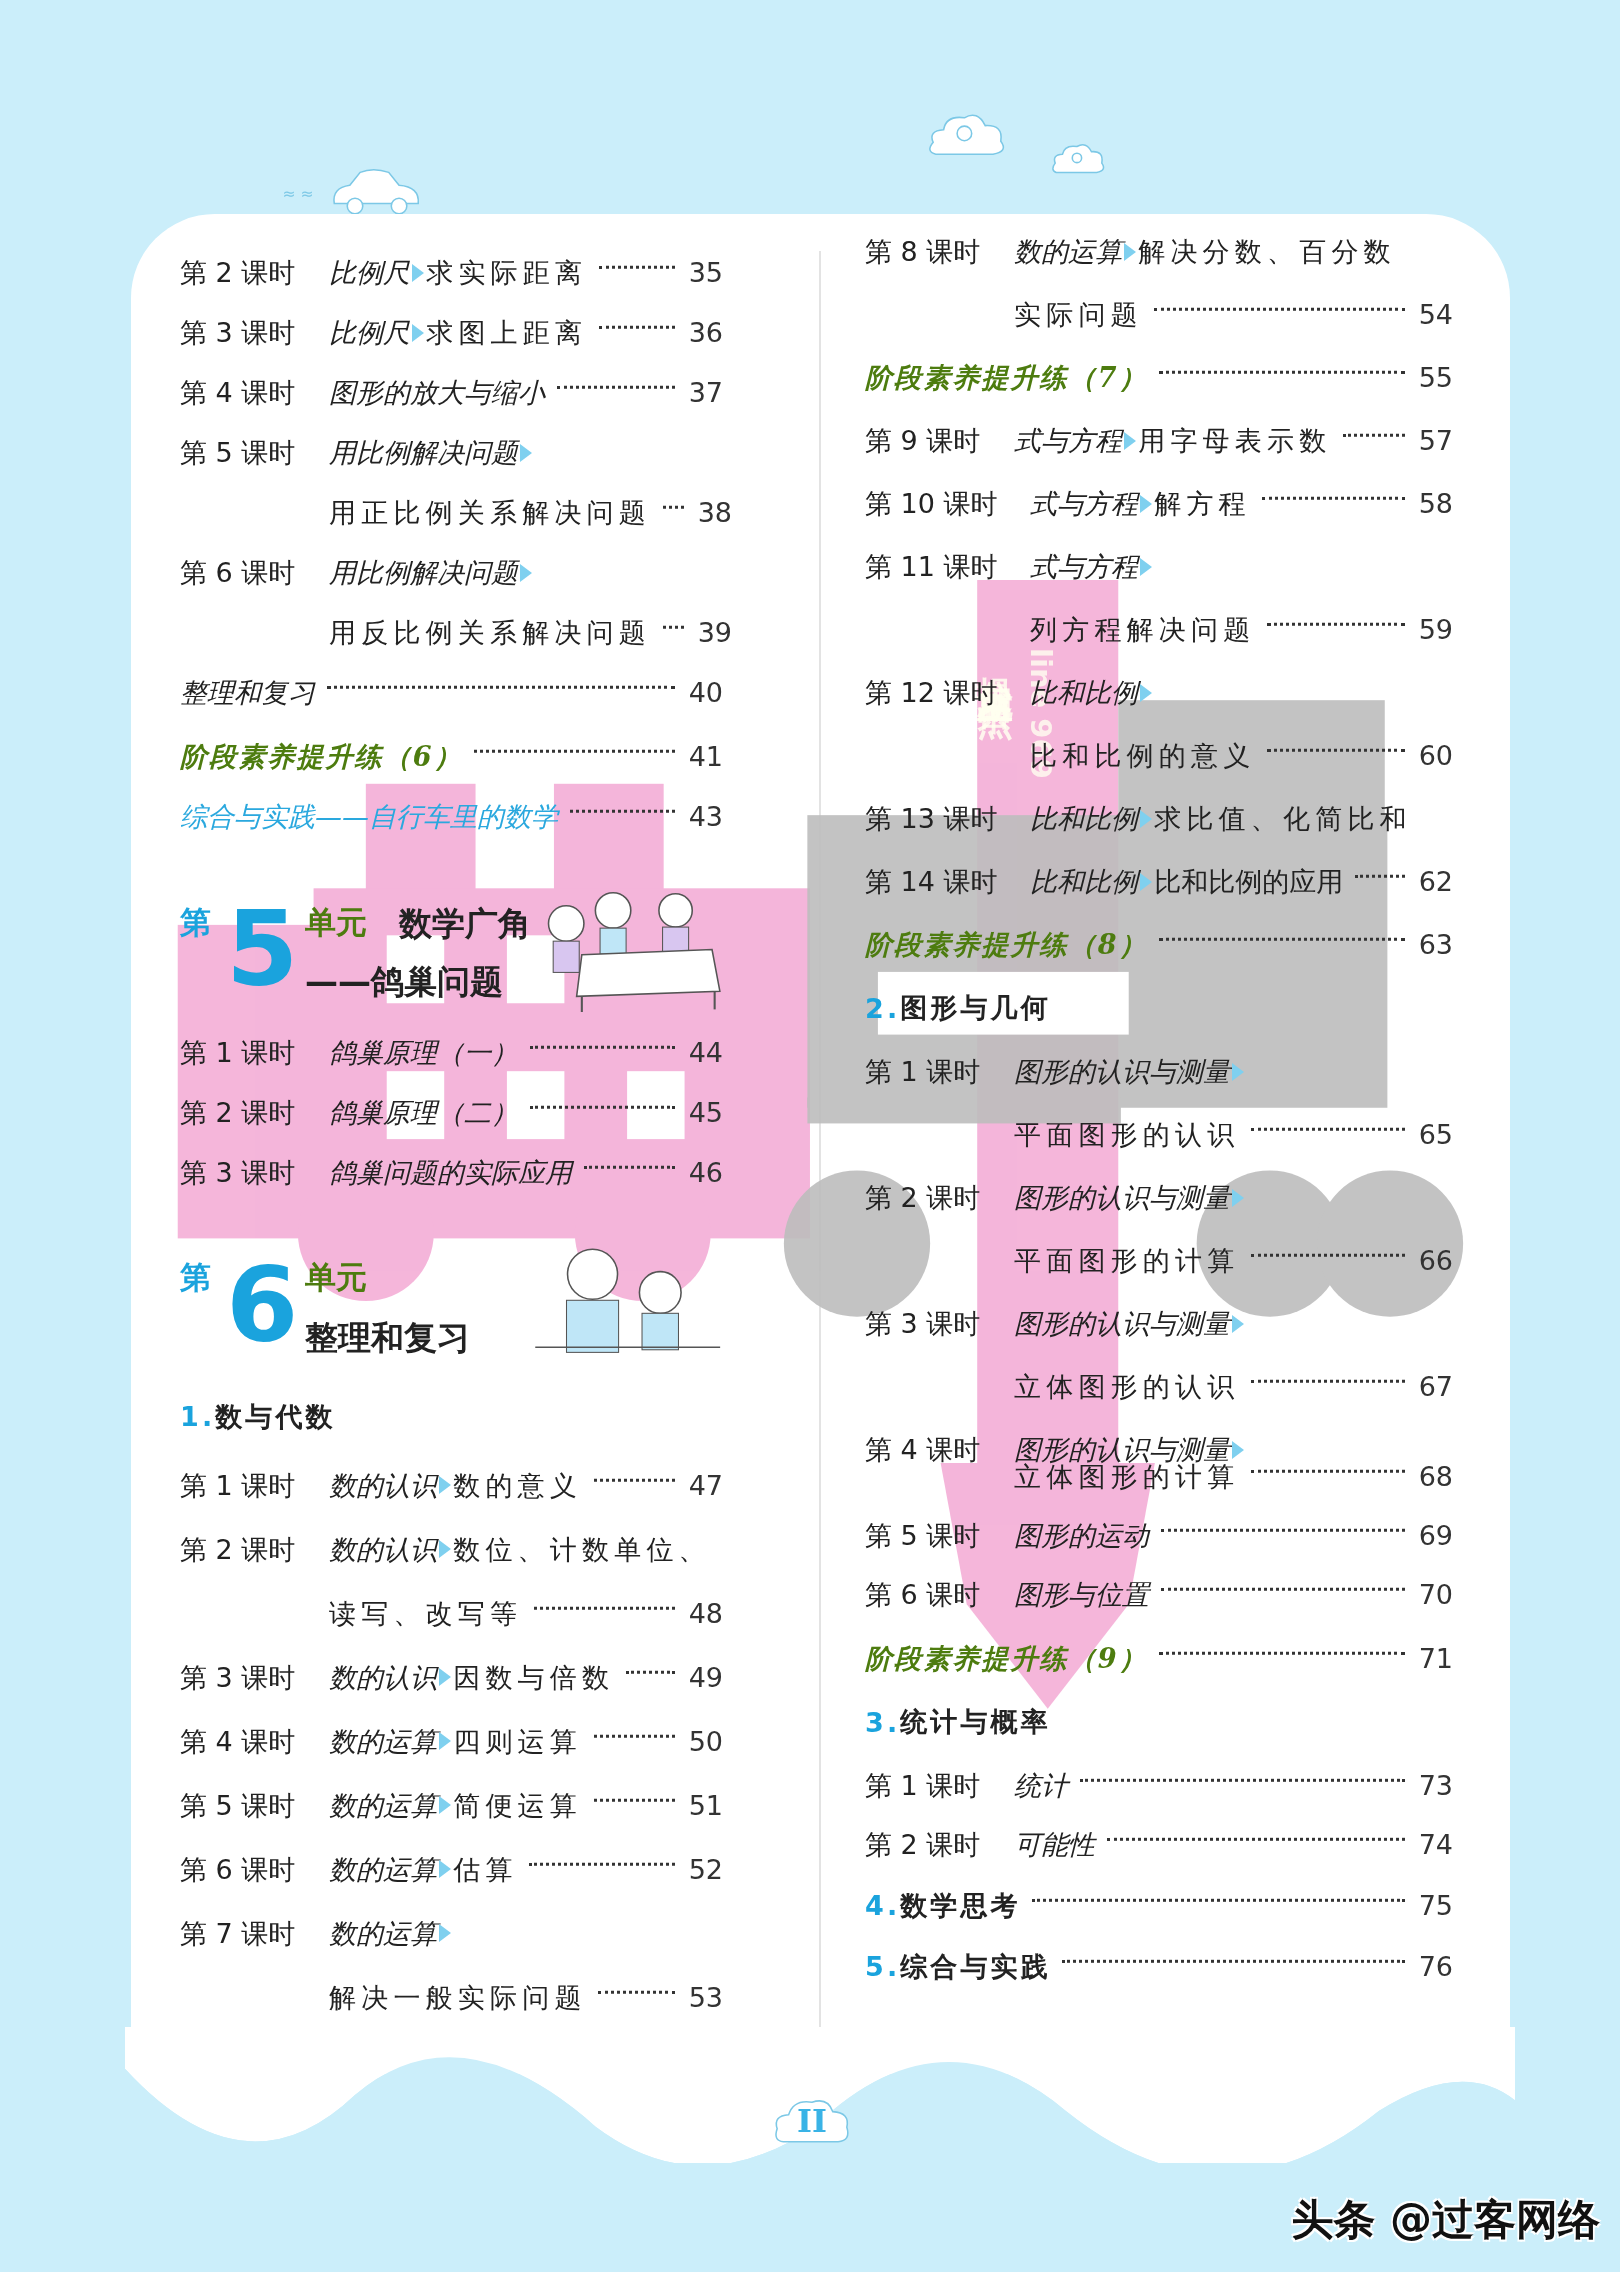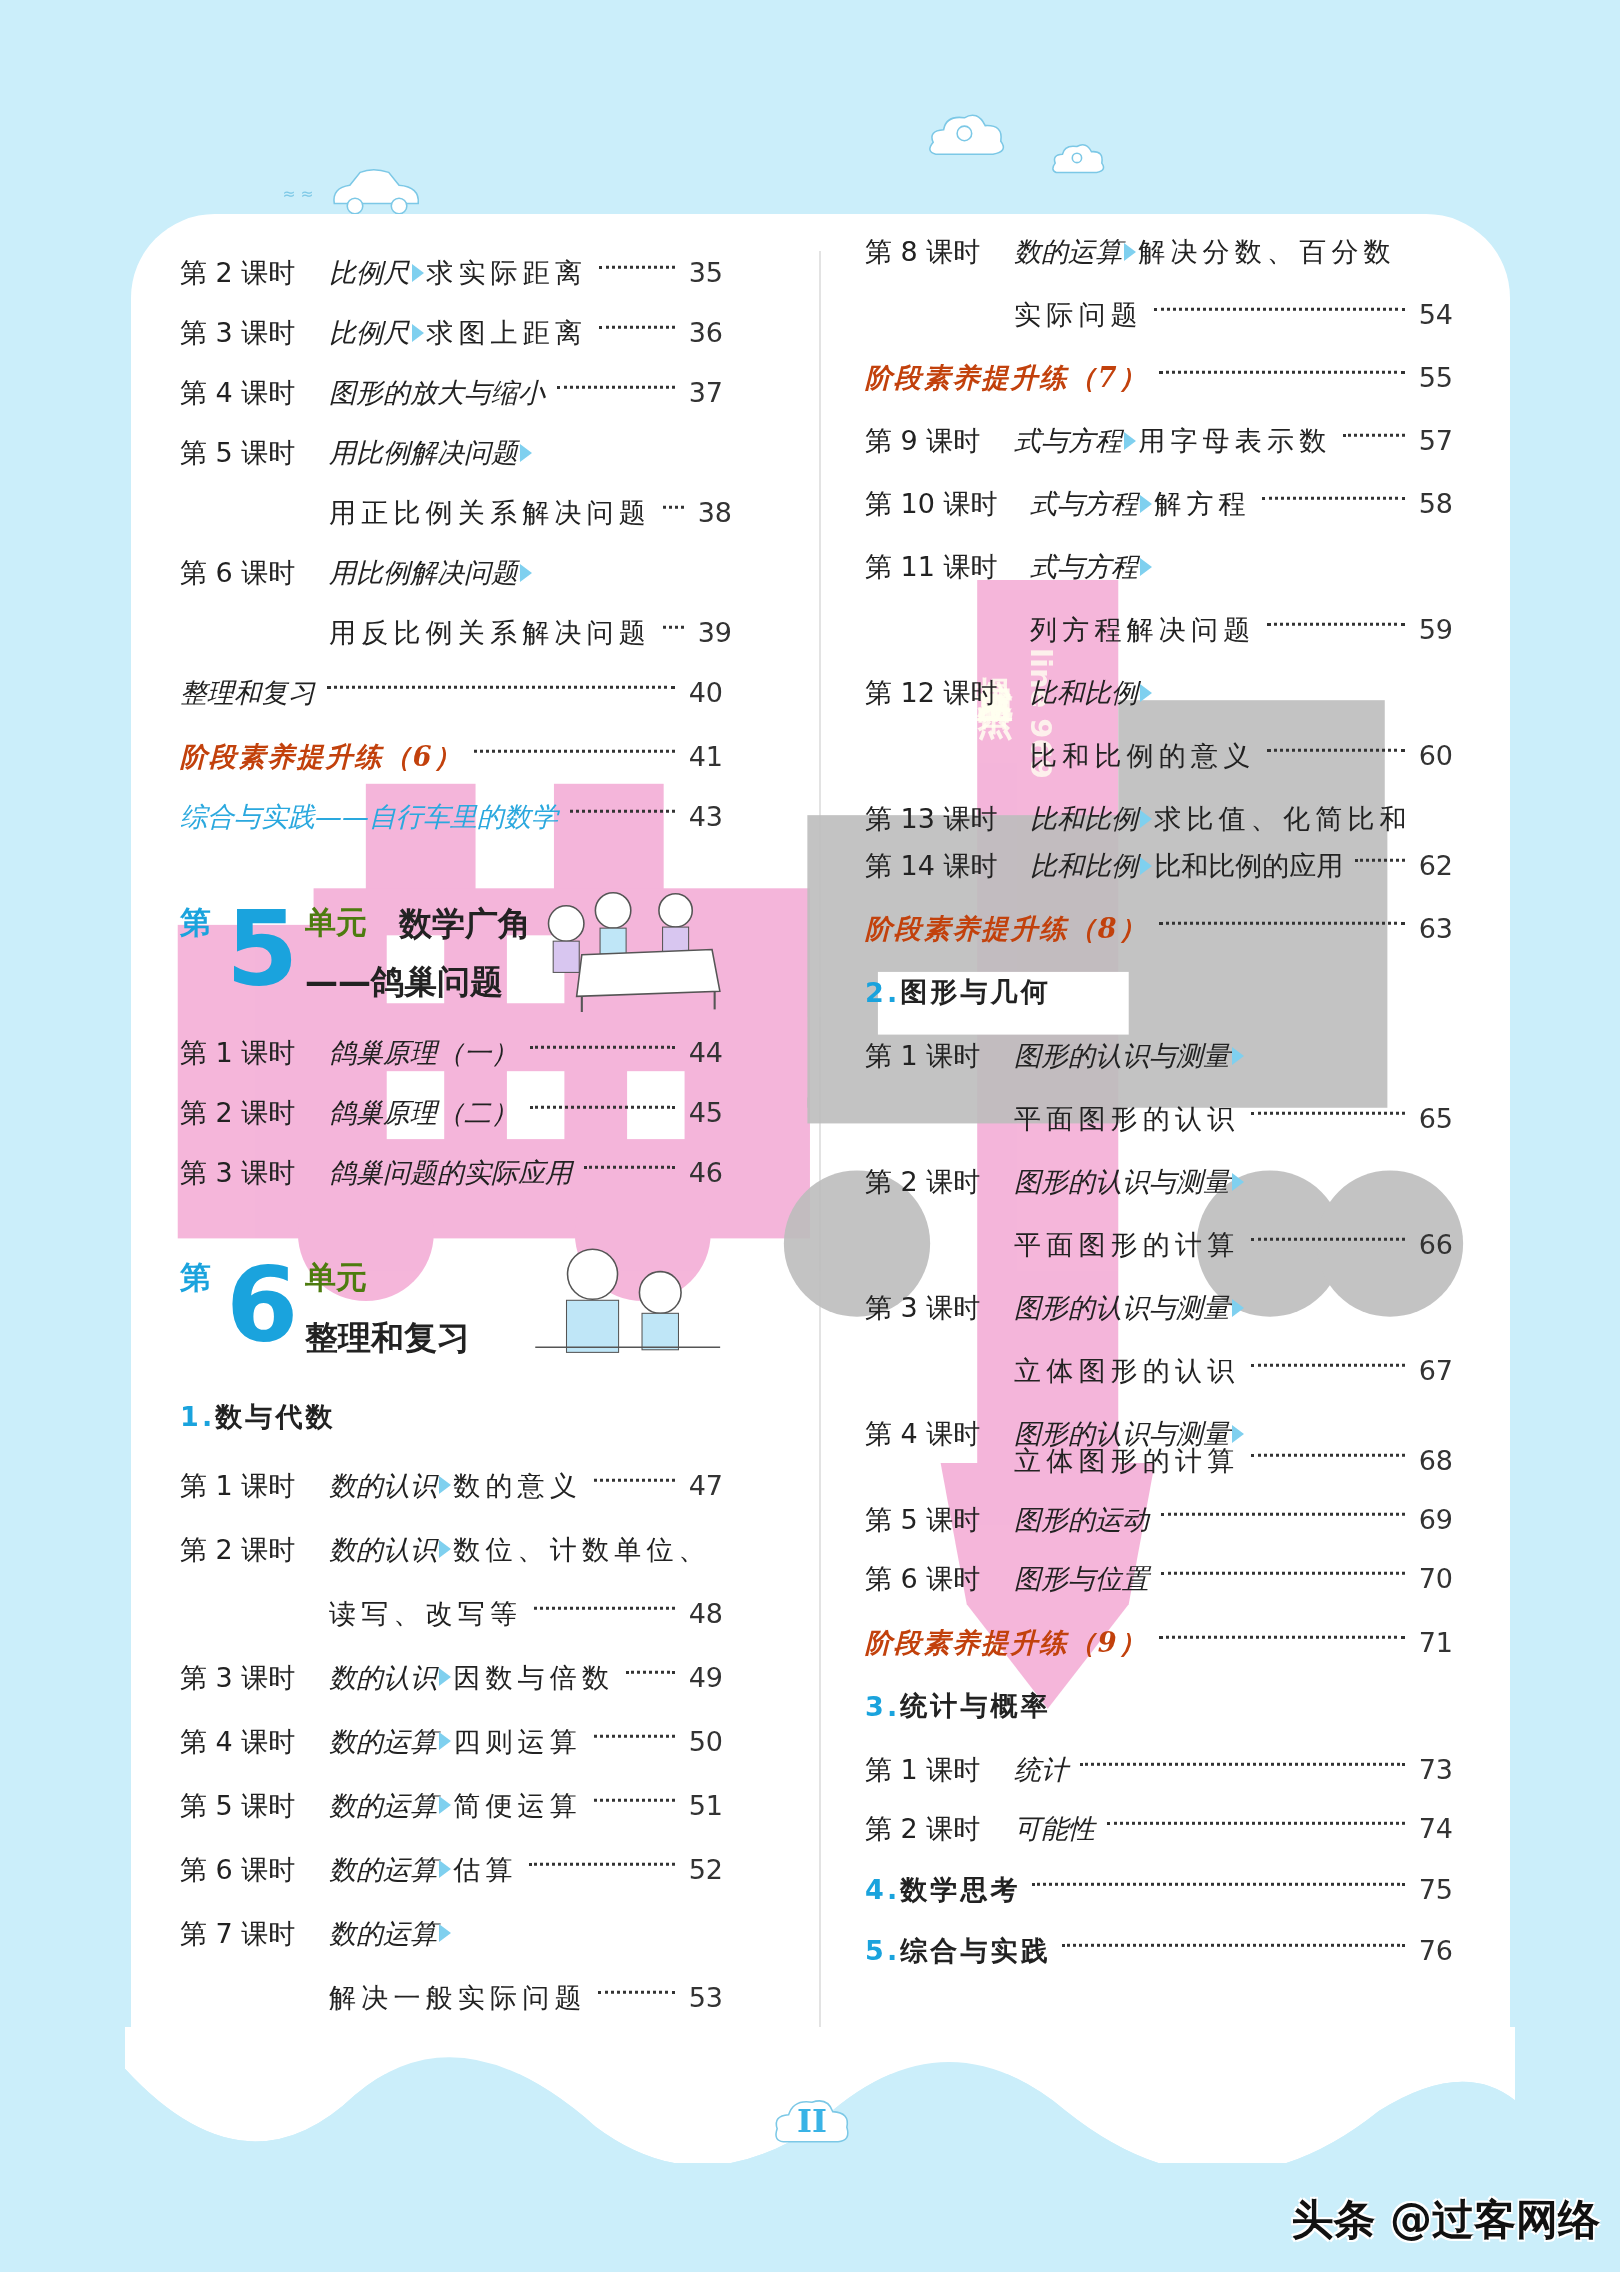--- a/index.html
+++ b/index.html
@@ -35,21 +35,21 @@
     border-left:12.5px solid #7fd0ef; margin:0 2.1px; vertical-align:middle;
   }
   .row .sub { flex:none; font-family:"DejaVu Serif","Liberation Serif",serif; letter-spacing:5.2px; }
   .row .dots {
     flex:1; border-bottom:3.1px dotted #333; margin:0 11.5px; transform:translateY(-5.2px); min-width:21px;
   }
   .row .page { width:37px; text-align:right; flex:none; color:#333; }
   .row.cont { padding-left:149px; }
   .row.wide.cont { padding-left:165px; }
   .row.blue .topic {
-    color:#c2410c; font-weight:bold; font-family:"DejaVu Serif","Liberation Serif",serif; letter-spacing:2.1px;
+    color:#4d7c0f; font-weight:bold; font-family:"DejaVu Serif","Liberation Serif",serif; letter-spacing:2.1px;
   }
   .row.blue-plain .topic { color:#2aa8de; }
 
   .sect {
     font-size:27px; font-weight:bold; letter-spacing:3.1px; display:flex; align-items:center;
   }
   .sect .num { color:#1aa3dd; }
 
   .unit { position:relative; height:136px; }
   .unit .di { position:absolute; left:0; top:14.6px; color:#1aa3dd; font-size:31px; font-weight:bold; }
@@ -359,21 +359,21 @@
     <span class="sub">比和比例的意义</span>
     <span class="dots"></span>
     <span class="page">60</span>
   </div>
   <div class="row wide" style="margin-top:36px">
     <span class="lesson">第 13 课时</span>
     <span class="topic">比和比例</span>
     <span class="arrow"></span>
     <span class="sub">求比值、化简比和</span>
   </div>
-  <div class="row wide" style="margin-top:20px">
+  <div class="row wide" style="margin-top:36px">
     <span class="lesson">第 14 课时</span>
     <span class="topic">比和比例</span>
     <span class="arrow"></span>
     <span class="sub" style="letter-spacing:0">比和比例的应用</span>
     <span class="dots"></span>
     <span class="page">62</span>
   </div>
   <div class="row blue" style="margin-top:36px">
     <span class="topic">阶段素养提升练（8）</span>
     <span class="dots"></span>

